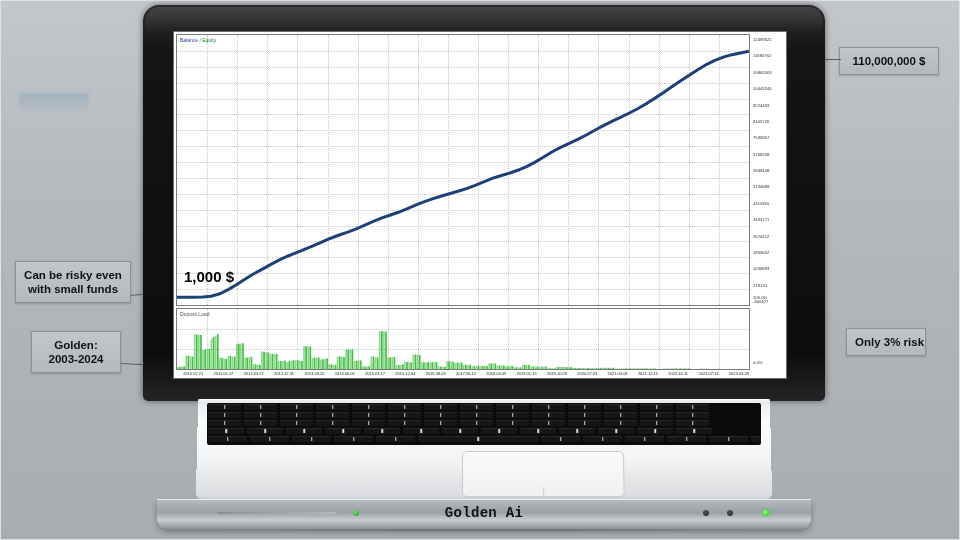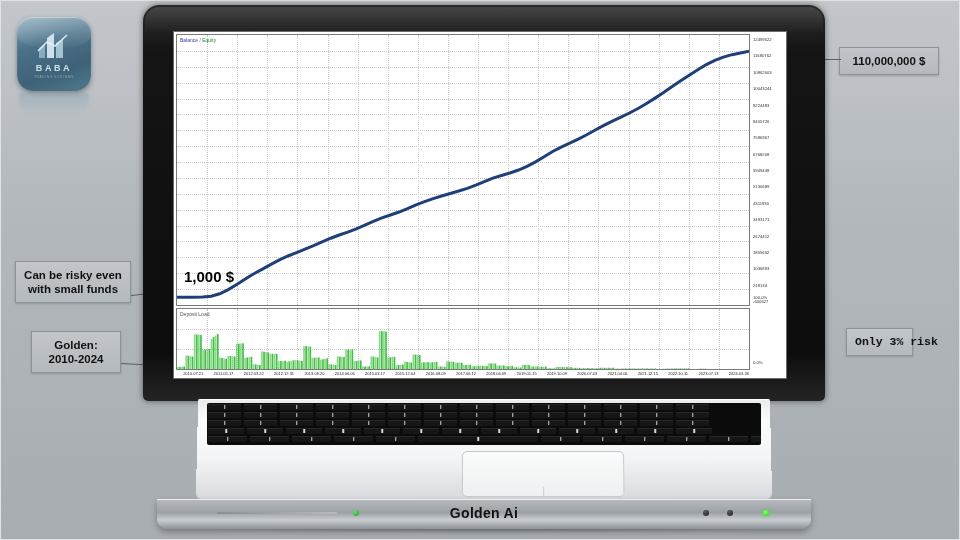--- a/index.html
+++ b/index.html
@@ -52,21 +52,21 @@
     font-size:11.5px;line-height:14px;
     padding:6px 8px;box-sizing:border-box;
     box-shadow:0 1px 2px rgba(0,0,0,.18);
   }
   .callout span{display:block;white-space:nowrap;}
   #c-pair   {left:26px; top:130px; width:96px;}
   #c-funds  {left:14px; top:260px; width:116px;}
   #c-stable {left:30px; top:330px; width:90px;}
   #c-amount {left:838px;top:46px;  width:100px;}
   #c-norisk {left:840px;top:172px; width:96px;}
-  #c-risk3  {left:845px;top:327px; width:67px;font-family:Liberation Mono, monospace;}
+  #c-risk3  {left:845px;top:327px; width:80px;}
   
   .conn{position:absolute;background:#5a5f64;height:1px;transform-origin:0 0;}
   
   #laptop{position:absolute;left:138px;top:4px;width:690px;height:528px;}
   #lid{
     position:absolute;left:4px;top:0;width:682px;height:396px;
     background:linear-gradient(180deg,#2a2a2a 0%,#141414 12%,#0d0d0d 88%,#242424 100%);
     border-radius:16px 16px 5px 5px;
     box-shadow:0 0 6px rgba(0,0,0,.5);
   }
@@ -142,20 +142,21 @@
     background:linear-gradient(180deg,#fafbfb,#eef0f1);
   }
   #trackpad:after{
     content:"";position:absolute;left:50%;bottom:0;width:1px;height:9px;background:#c9ccd0;
   }
   #front-edge{
     position:absolute;left:18px;top:494px;width:654px;height:30px;
     background:linear-gradient(180deg,#b8bcc0 0%,#9ca1a6 45%,#c9cdd1 70%,#8e9398 100%);
     border-radius:0 0 10px 10px;
     box-shadow:0 3px 6px rgba(0,0,0,.30);
+    font-family:Liberation Mono, monospace;
   }
   #front-edge:before{
     content:"";position:absolute;left:0;right:0;top:0;height:1px;background:rgba(255,255,255,.75);
   }
   #brand{
     position:absolute;left:0;right:0;top:6px;text-align:center;
     font-size:14px;font-weight:bold;color:#111;letter-spacing:.3px;
   }
   .led{position:absolute;width:6px;height:6px;border-radius:50%;top:11px;}
   #led-left {left:196px;background:radial-gradient(circle at 35% 30%,#6fe06f,#1f9b1f);}
@@ -169,44 +170,31 @@
   #base-shadow{
     position:absolute;left:10px;top:520px;width:670px;height:8px;
     background:radial-gradient(ellipse at 50% 0%,rgba(0,0,0,.35),rgba(0,0,0,0) 70%);
   }
 </style>
 </head>
 <body>
 
 <div id="stage">
 
-  <div id="logo">
-    <div class="gloss"></div>
-    <div class="bars">
-      <svg width="34" height="30" viewBox="0 0 34 30">
-        <polygon points="2,28 2,18 8,14 8,28" fill="#9fc0d2" opacity="0.75"></polygon>
-        <polygon points="10,28 10,8 17,3 17,28" fill="#d4e6f0" opacity="0.95"></polygon>
-        <polygon points="19,28 19,13 26,9 26,28" fill="#b7d2e1" opacity="0.85"></polygon>
-        <path d="M1 21 L10 12 L18 16 L30 5" stroke="#e6f2f8" stroke-width="1.6" fill="none" opacity="0.9"></path>
-      </svg>
-    </div>
-    <div class="lbl">BABA</div>
-    <div class="sub">TRADING SYSTEMS</div>
-  </div>
   <div id="logo-reflect"></div>
 
 
   <div class="callout" id="c-funds">
     <span>Can be risky even</span>
     <span>with small funds</span>
   </div>
 
   <div class="callout" id="c-stable">
     <span>Golden:</span>
-    <span>2010-2024</span>
+    <span>2003-2024</span>
   </div>
 
   <div class="callout" id="c-amount">
     <span>110,000,000 $</span>
   </div>
 
 
   <div class="callout" id="c-risk3">
     <span>Only 3% risk</span>
   </div>

